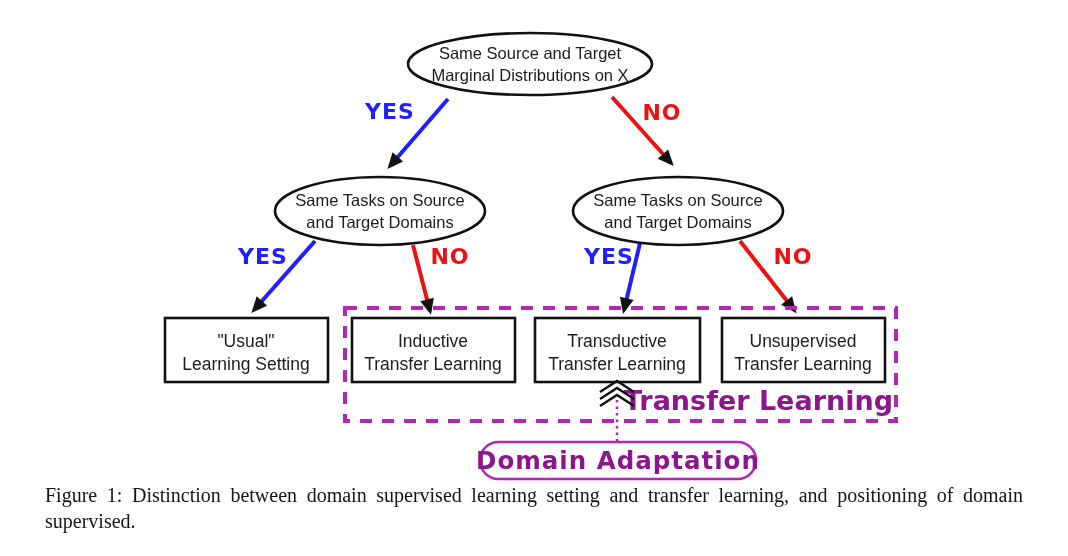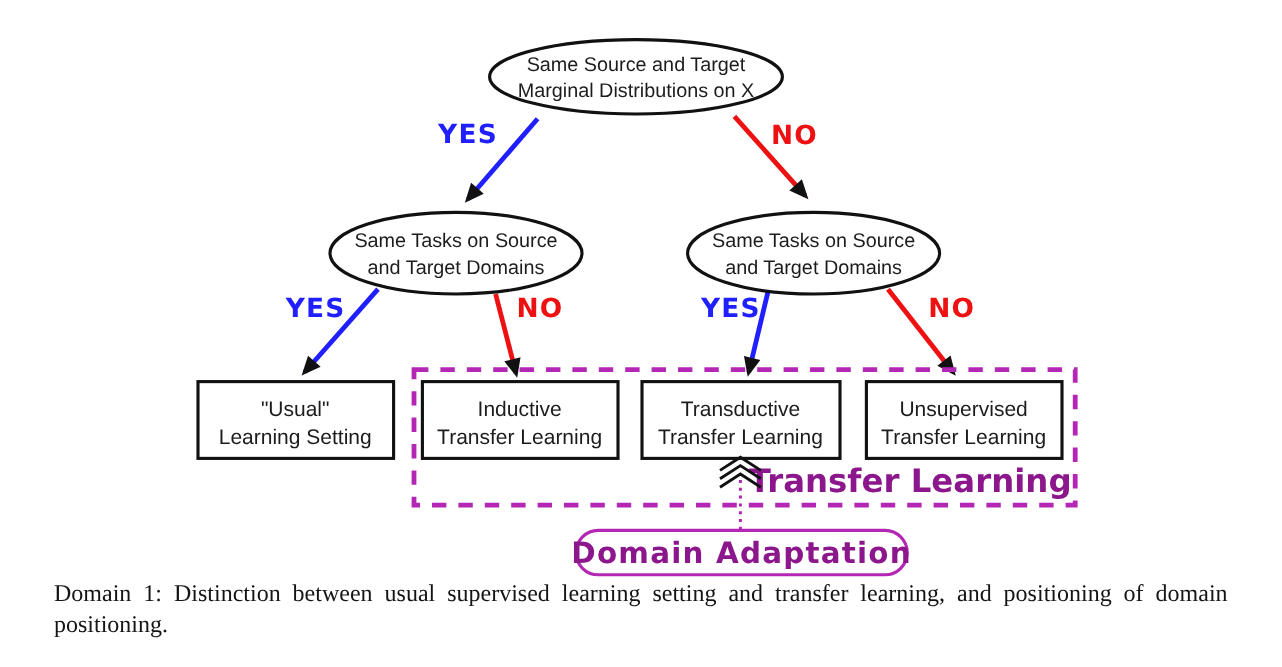--- a/index.html
+++ b/index.html
@@ -80,17 +80,17 @@
       <polyline points="600,392 617,381 634,392"></polyline>
       <polyline points="600,399 617,388 634,399"></polyline>
       <polyline points="600,406 617,395 634,406"></polyline>
     </g>
 
     <rect x="480" y="442" width="276" height="37" rx="18.5" fill="#ffffff" stroke="#b427b4" stroke-width="2.6"></rect>
     <text class="magenta-label" x="618" y="469" text-anchor="middle" font-size="24.5" letter-spacing="1">Domain Adaptation</text>
   </svg>
 
   <div class="caption">
-    <div class="just">Domain 1: Distinction between usual supervised learning setting and transfer learning, and positioning of domain</div>
-    <div>positioning.</div>
+    <div class="just">Figure 1: Distinction between domain supervised learning setting and transfer learning, and positioning of domain</div>
+    <div>supervised.</div>
   </div>
 
 </div>
 
 </body></html>

